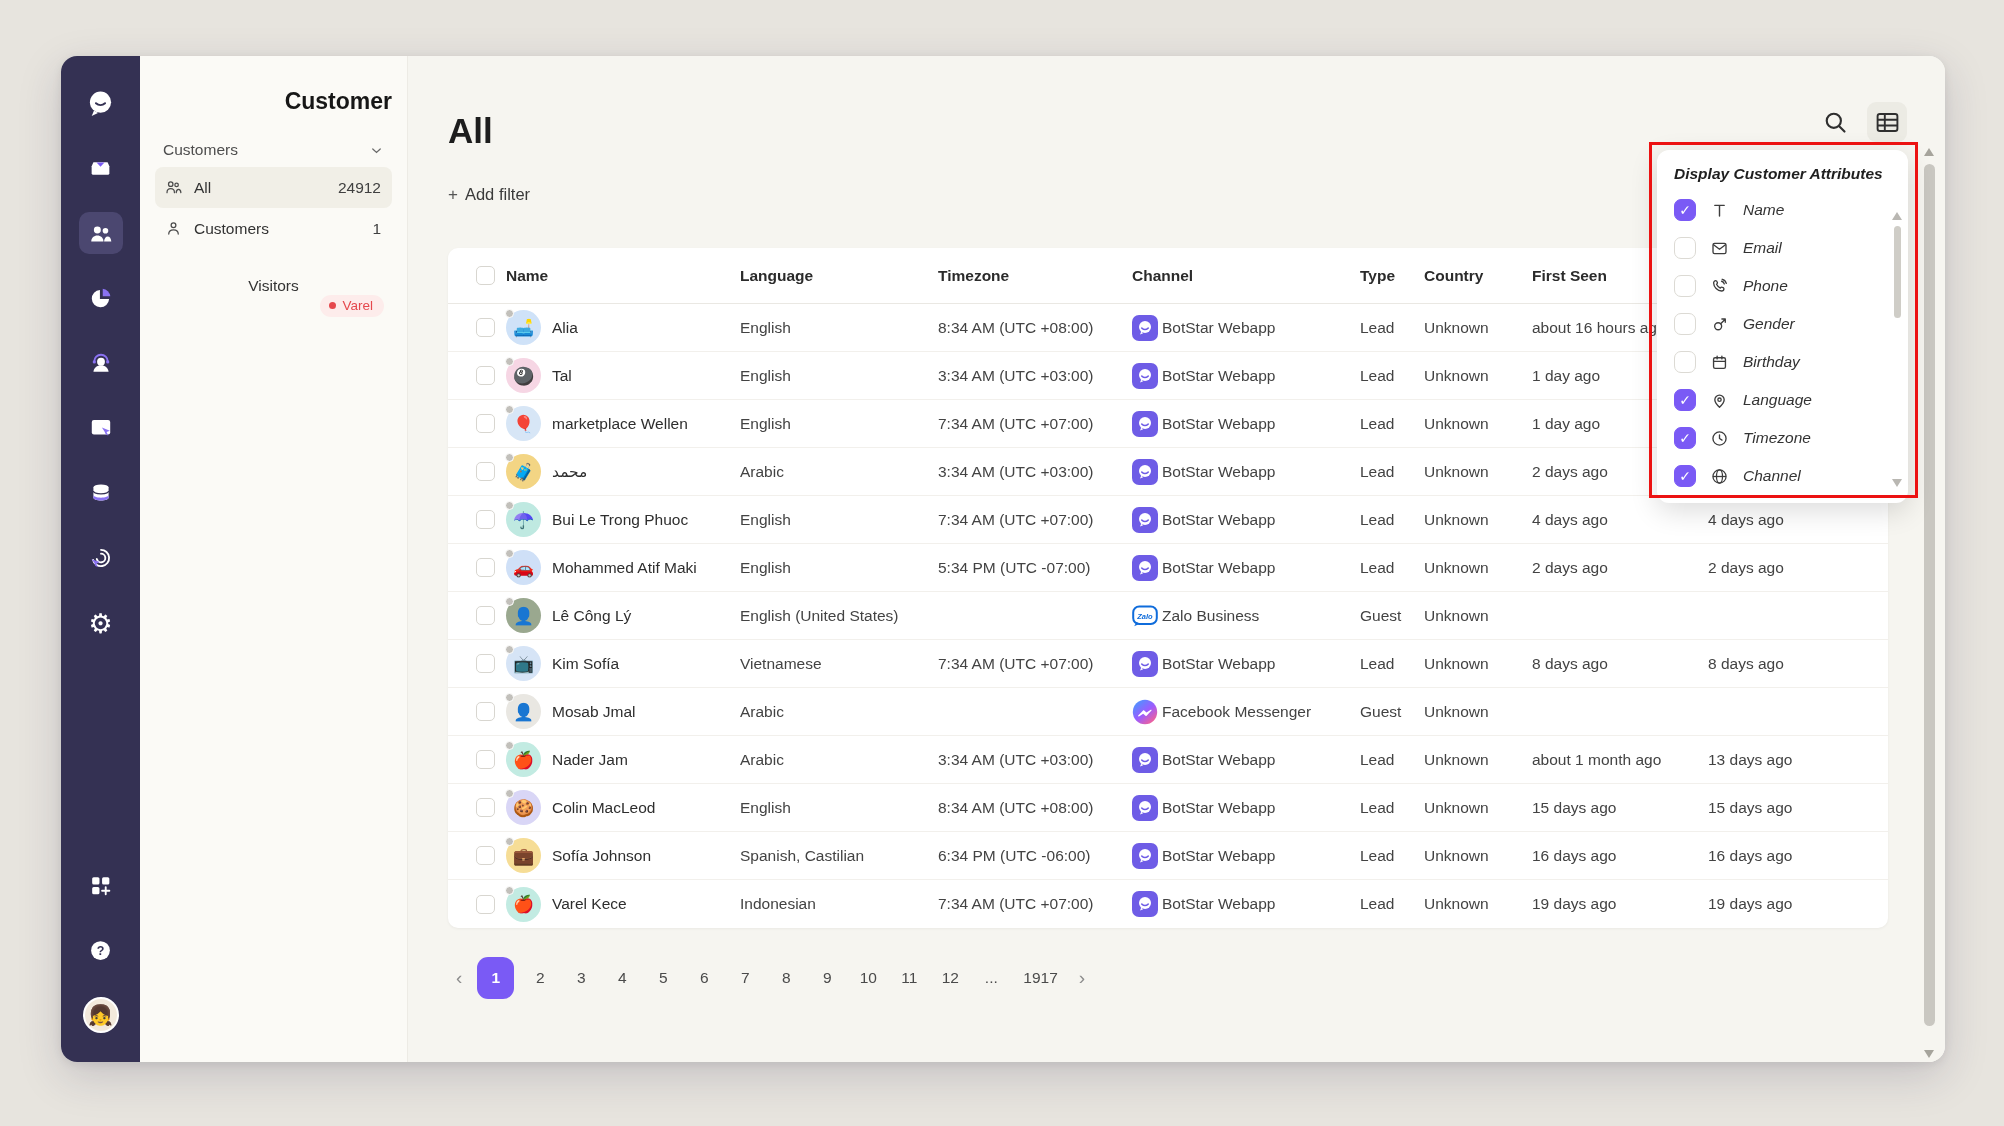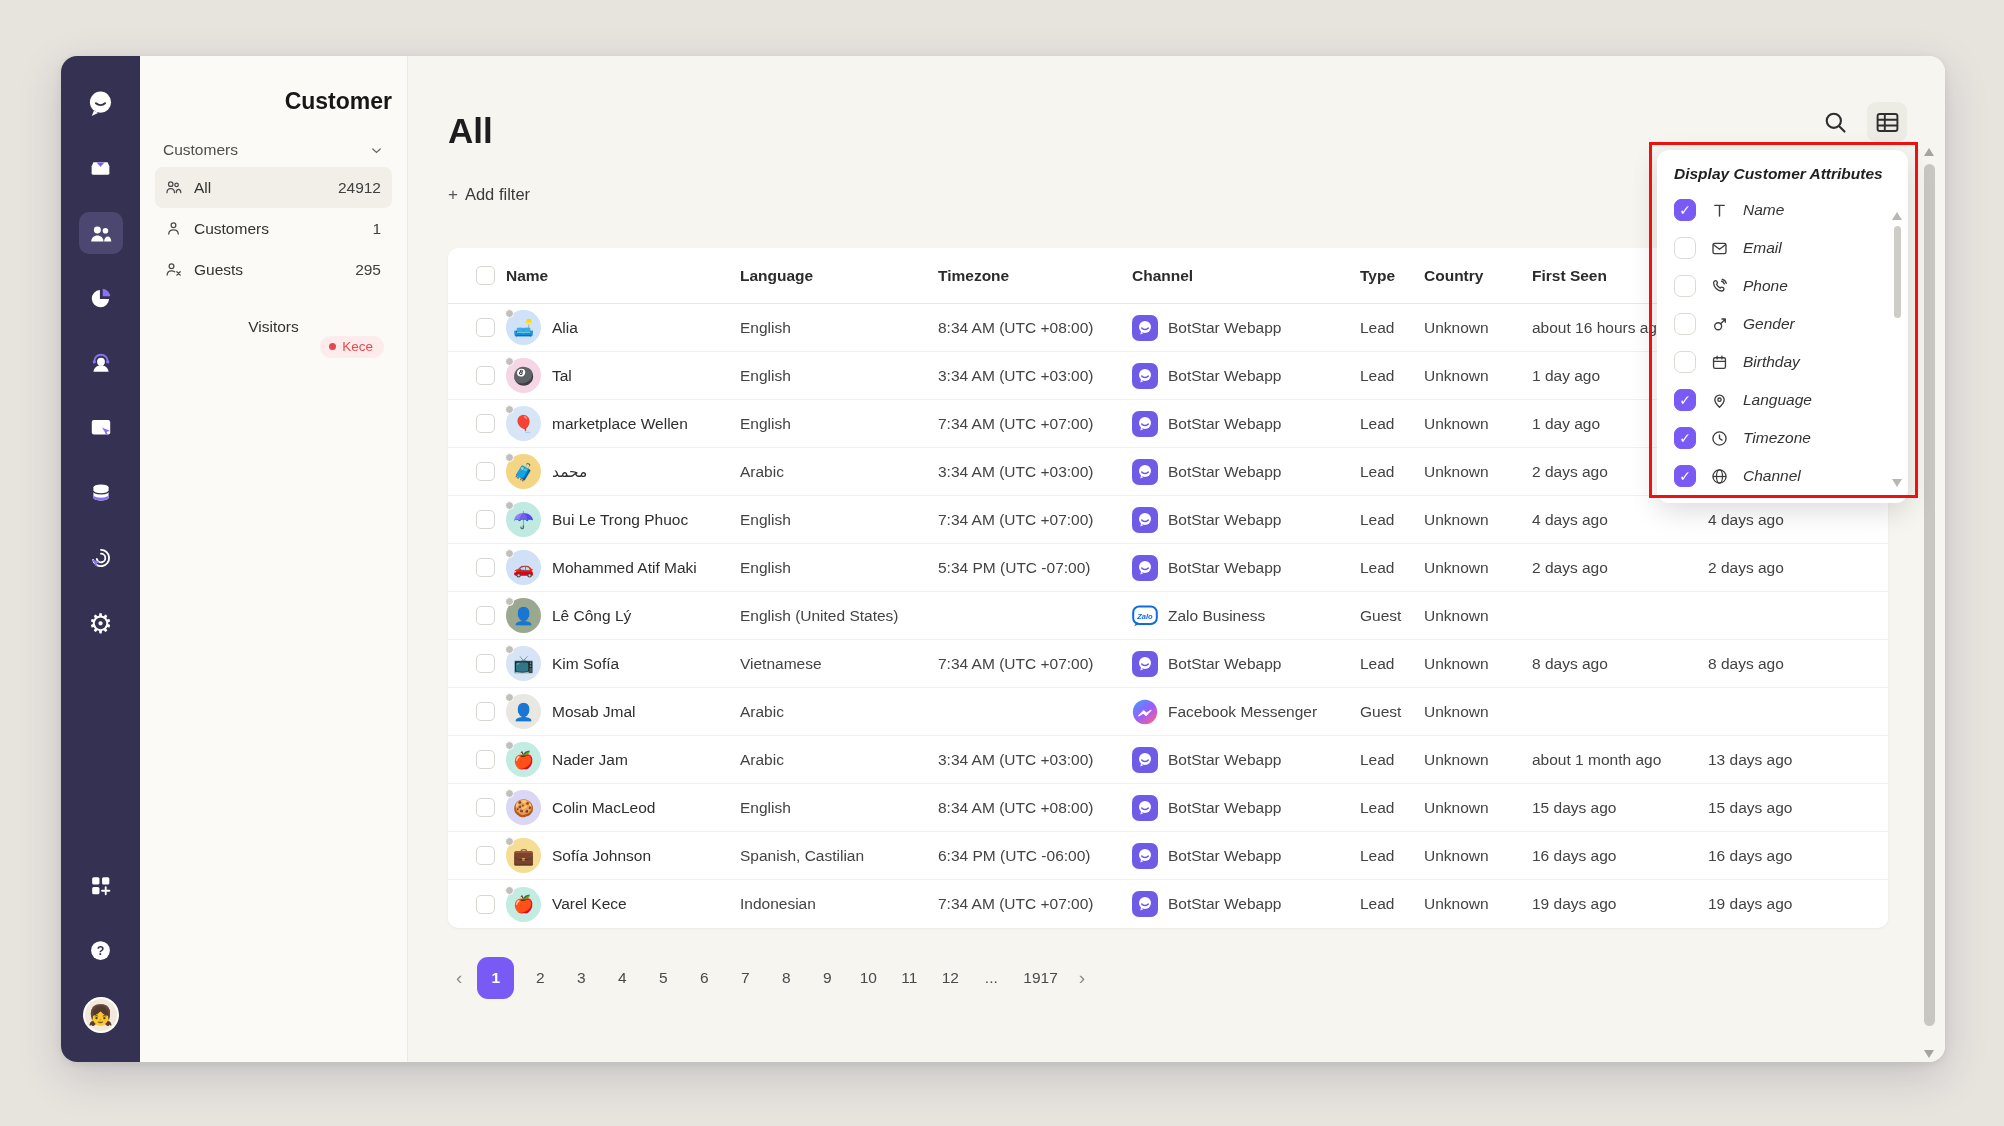--- a/index.html
+++ b/index.html
@@ -46,21 +46,21 @@
     padding-left:28px;align-items:center;height:48px;border-bottom:1px solid #f2f0ec;font-size:15.5px;color:#434343;}
   .trow:last-child{border-bottom:none;}
   .thead{height:56px;font-weight:700;color:#2b2b2b;border-bottom:1px solid #eae8e3;font-size:15.5px;}
   .cb{width:19px;height:19px;border-radius:5px;border:1.6px solid #d8d6d0;background:#fff;cursor:pointer;}
   .name-cell{display:flex;align-items:center;gap:11px;padding-left:4px;color:#2e2e2e;}
   .thead .hname{padding-left:4px;}
   .avatar{position:relative;width:35px;height:35px;border-radius:50%;display:flex;align-items:center;
     justify-content:center;font-size:17px;flex-shrink:0;font-family:"DejaVu Sans",sans-serif;}
   .avatar .dot{position:absolute;left:-1px;top:-1px;width:9px;height:9px;border-radius:50%;
     background:#c2c0bb;border:1.5px solid #fff;}
-  .chan-cell{display:flex;align-items:center;gap:10px;}
+  .chan-cell{display:flex;align-items:center;gap:4px;}
   .chan-ic{width:26px;height:26px;flex-shrink:0;}
   
   .pagination{position:absolute;left:44px;top:901px;display:flex;align-items:center;gap:11px;
     font-size:15.5px;color:#4a4a4a;}
   .page{min-width:30px;height:42px;border:none;background:transparent;font:inherit;color:#4a4a4a;
     cursor:pointer;border-radius:11px;}
   .page.active{background:#7a5af5;color:#fff;min-width:37px;font-weight:600;}
   .pg-arrow{background:none;border:none;font-size:19px;color:#8c8c8c;cursor:pointer;padding:0 4px;}
   
   .popup{position:absolute;left:1249px;top:94px;width:251px;background:#fff;border-radius:12px;
@@ -252,33 +252,24 @@
       <span class="count">24912</span>
     </div>
     <div class="nav-item">
       <svg class="nav-ic" viewBox="0 0 24 24">
           <circle cx="12" cy="7.8" r="3"></circle>
           <path d="M6 19c0-3.3 2.6-5.4 6-5.4s6 2.1 6 5.4"></path>
         </svg>
       <span>Customers</span>
       <span class="count">1</span>
     </div>
-    <div class="nav-item">
-      <svg class="nav-ic" viewBox="0 0 24 24">
-          <circle cx="9.5" cy="7.8" r="3"></circle>
-          <path d="M4 19c0-3.3 2.5-5.4 5.5-5.4 1.6 0 3 .5 4 1.3"></path>
-          <path d="m16.2 14.8 4.3 4.3M20.5 14.8l-4.3 4.3"></path>
-        </svg>
-      <span>Guests</span>
-      <span class="count">295</span>
-    </div>
 
     <div class="visitors">
       <span>Visitors</span>
-      <span class="live">Kece</span>
+      <span class="live">Varel</span>
     </div>
   </aside>
 
   <main class="main">
     <h2 class="main-title">All</h2>
 
     <div class="main-icons">
       <div class="icon-btn">
         <svg width="27" height="27" viewBox="0 0 24 24" fill="none" stroke="#2f2f2f" stroke-width="1.9" stroke-linecap="round">
             <circle cx="10.5" cy="10.5" r="6.3"></circle>

